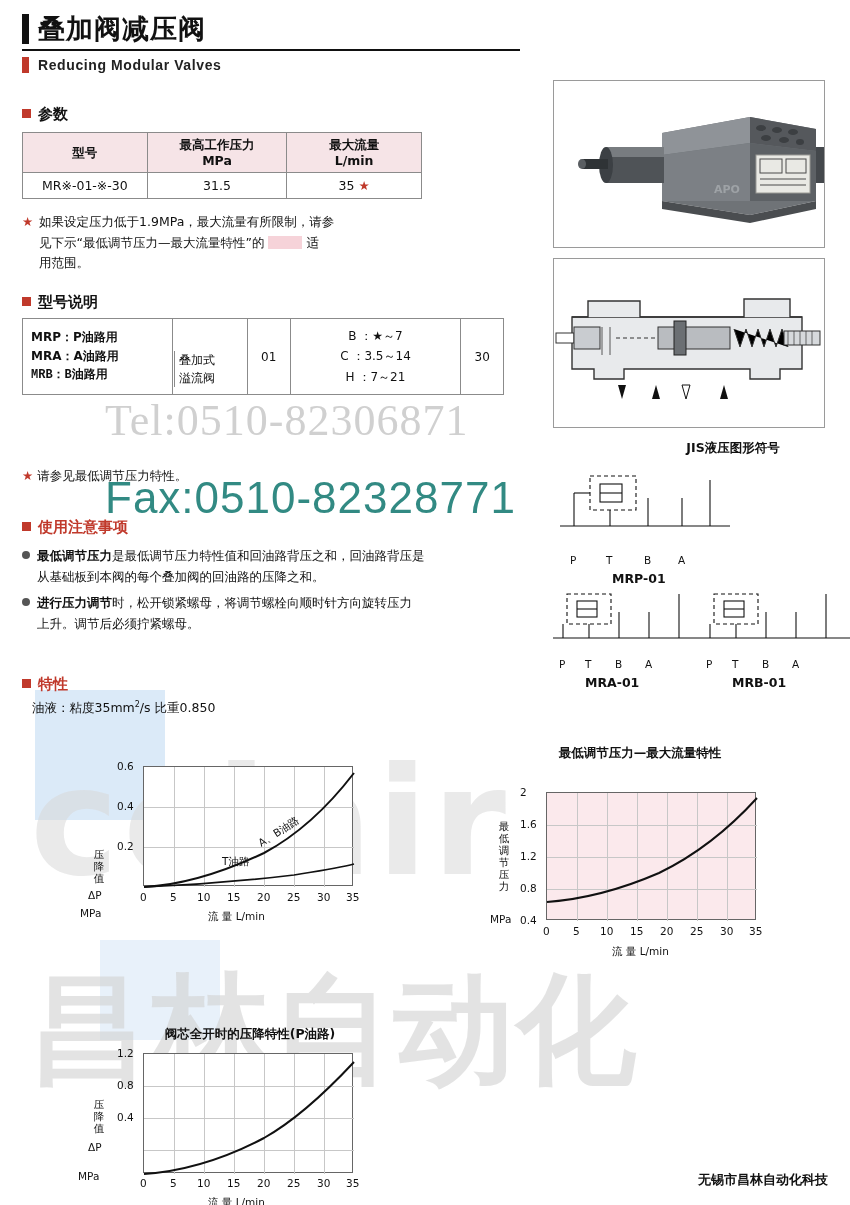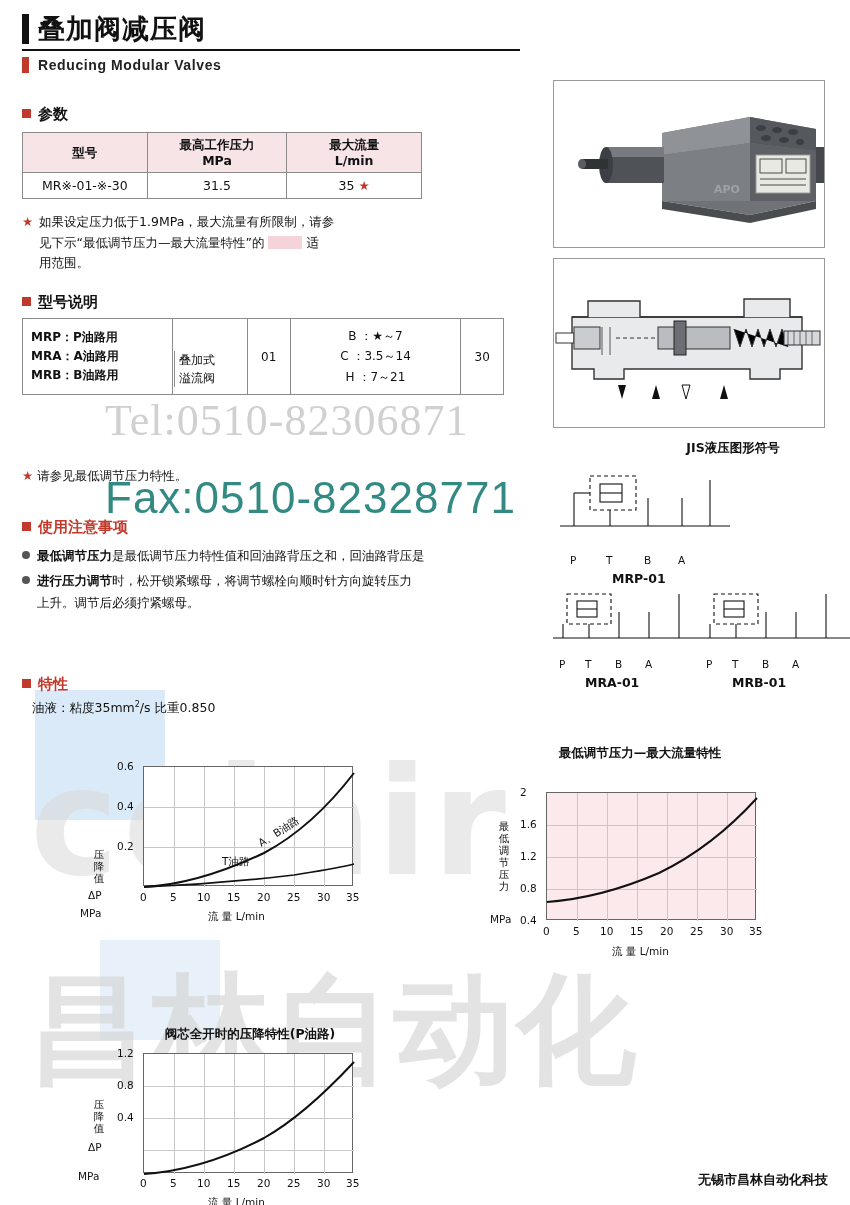--- a/index.html
+++ b/index.html
@@ -186,21 +186,21 @@
 <div class="sec-h" style="left:22px; top:293px;">
   <span class="sq"></span><span>型号说明</span>
 </div>
 
 <table class="t2">
   <tbody>
   <tr class="r3">
     <td class="lft" style="width:150px;">
       <div style="font-weight:bold;">MRP：P油路用</div>
       <div style="font-weight:bold;">MRA：A油路用</div>
-      <div style="font-weight:bold;">MRB：B油路用</div>
+      <div style="font-weight:bold;font-family:Liberation Mono, monospace;">MRB：B油路用</div>
     </td>
     <td style="width:75px; border-left:none;">
       <div style="border-left:1px solid #8b8b8b; padding-left:4px; text-align:left; line-height:1.5;margin-top:25px;">
         <div>叠加式</div>
         <div>溢流阀</div>
       </div>
     </td>
     <td>01</td>
     <td class="mid">
       <div><span>B ：★～7</span></div>
@@ -217,20 +217,21 @@
   <span>请参见最低调节压力特性。</span>
 </div>
 
 <div class="sec-h red-t" style="left:22px; top:518px;">
   <span class="sq"></span><span>使用注意事项</span>
 </div>
 
 <div class="notes">
   <div class="li">
     <b>最低调节压力</b><span>是最低调节压力特性值和回油路背压之和，回油路背压是</span>
+    <div style="margin-left:-0px;">从基础板到本阀的每个叠加阀的回油路的压降之和。</div>
   </div>
   <div class="li">
     <b>进行压力调节</b><span>时，松开锁紧螺母，将调节螺栓向顺时针方向旋转压力</span>
     <div>上升。调节后必须拧紧螺母。</div>
   </div>
 </div>
 
 <div class="sec-h red-t" style="left:22px; top:675px;">
   <span class="sq"></span><span>特性</span>
 </div>

